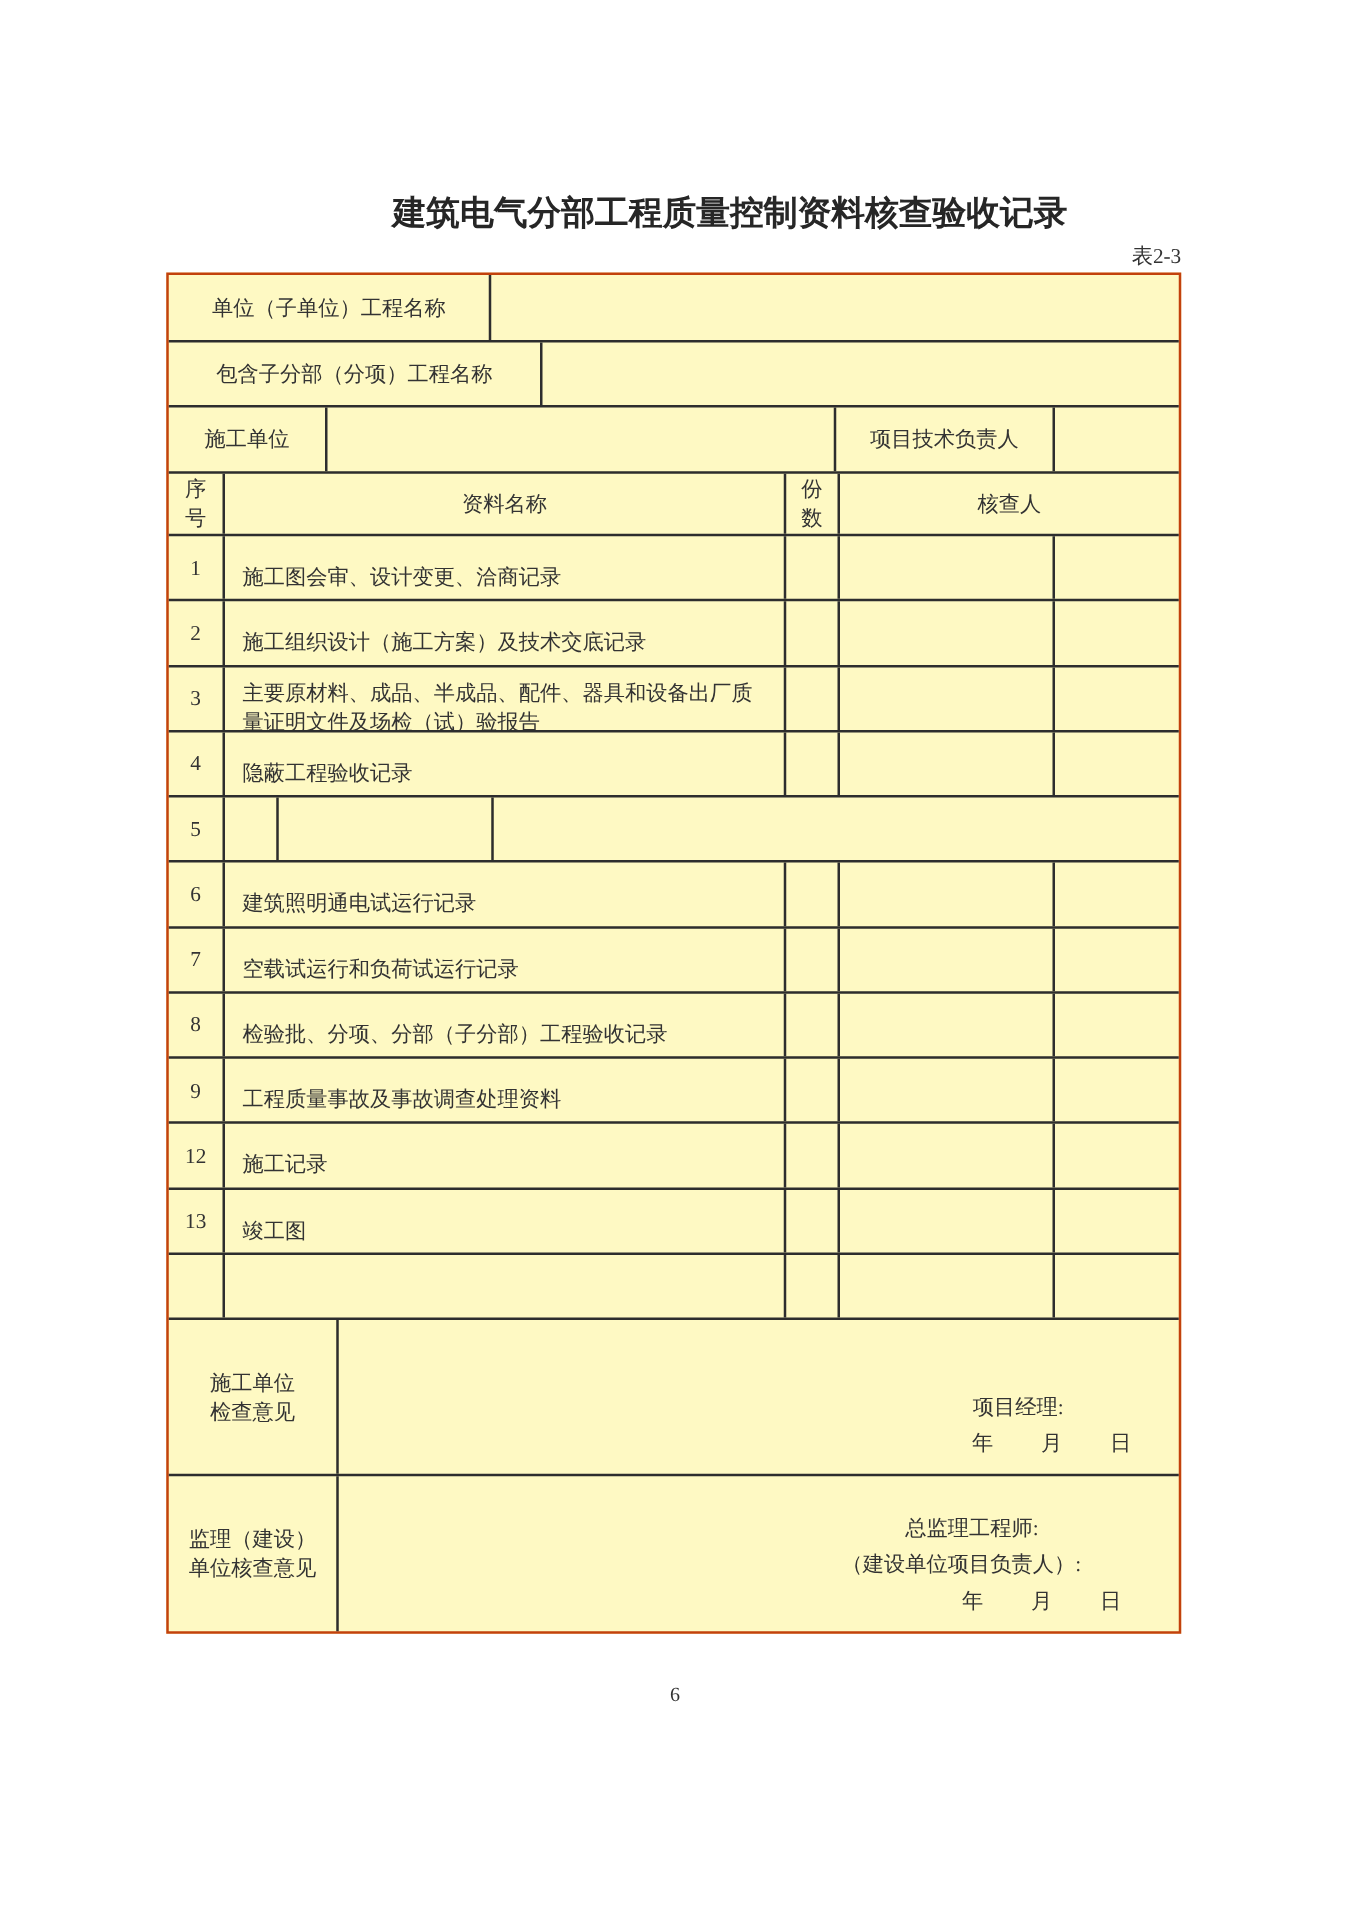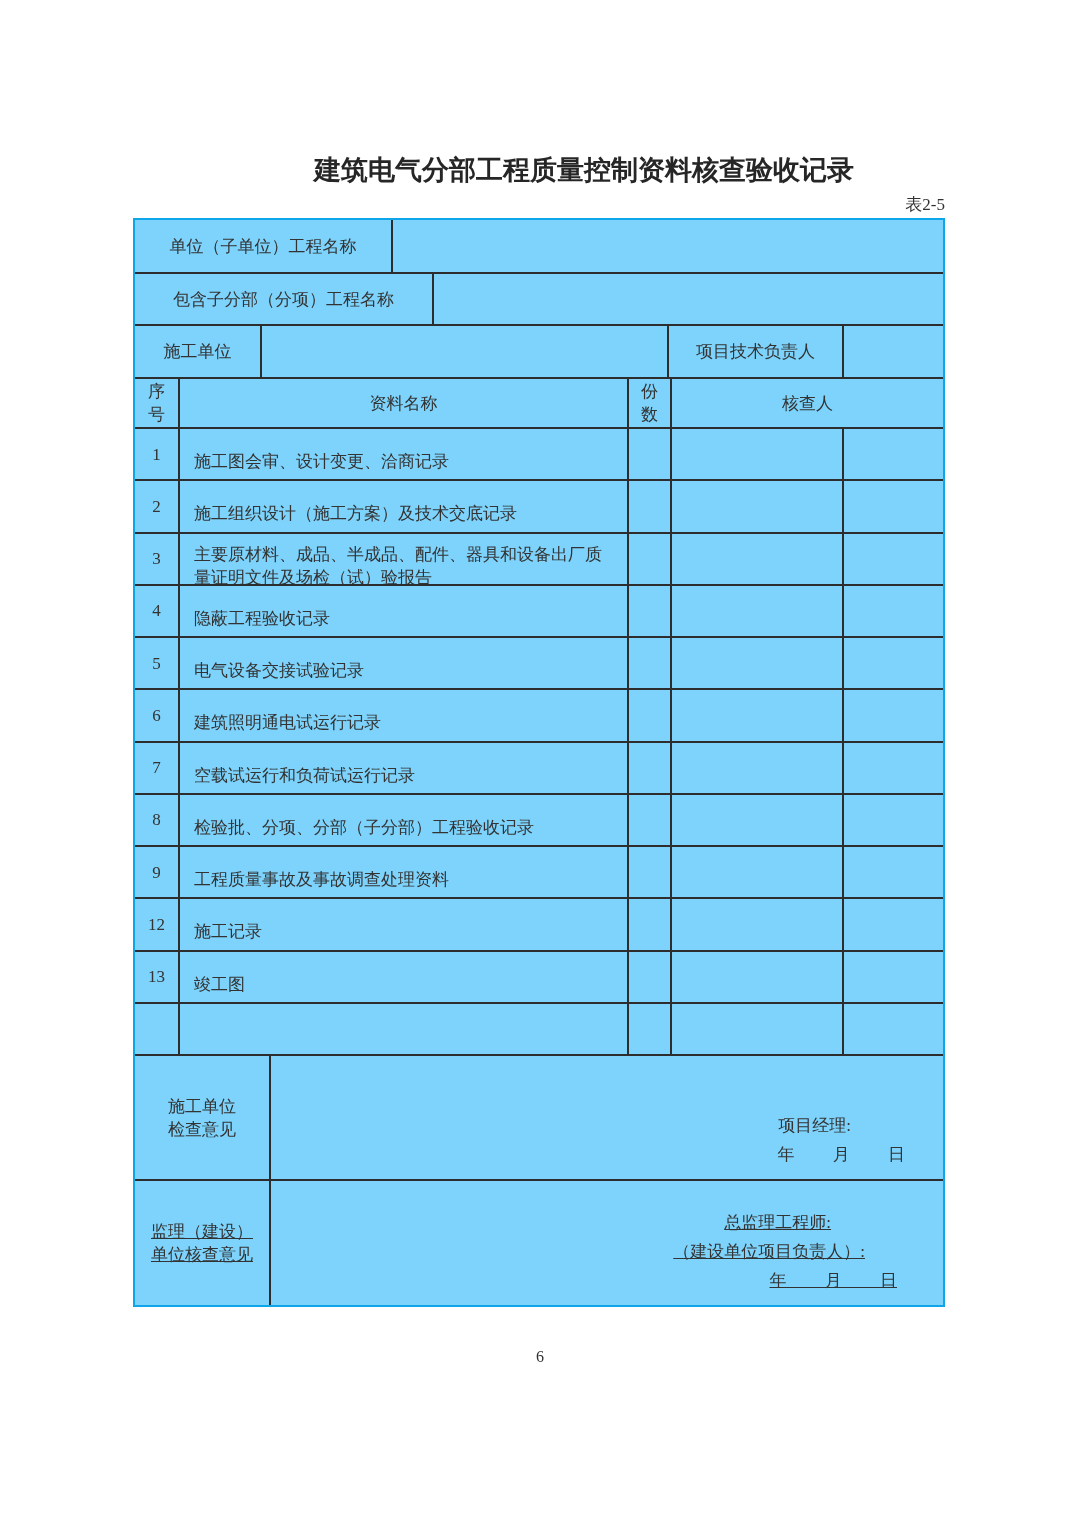--- a/index.html
+++ b/index.html
@@ -9,54 +9,54 @@
     font-family:"Liberation Serif","DejaVu Serif",serif; color:#333333;
     overflow:hidden;
   }
   .title {
     position:absolute; top:152px; left:0; width:100%;
     text-align:center; font-size:27px; font-weight:bold; color:#262626;margin-left:44px;
   }
   .tbl-label { position:absolute; top:193px; right:135px; font-size:17px; color:#333; }
   .form {
     position:absolute; top:218px; left:133px; width:812px;
-    border:2px solid #0ea5e9; background:#7dd3fc;
+    border:2px solid #c2410c; background:#fef9c3;
   }
   .row { display:flex; border-top:2px solid #2d2d2d; }
   .row:first-child { border-top:none; }
   .cell {
     border-left:2px solid #2d2d2d; display:flex; align-items:center;
     font-size:17px; line-height:23px; overflow:hidden;
   }
   .cell:first-child { border-left:none; }
   .center { justify-content:center; text-align:center; }
   .grow { flex:1; }
   .pre { white-space:pre-line; }
   .h52 { height:52px; } .h53 { height:53px; } .h50 { height:50px; }
-  .hitem { height:52.25px; } .h125 { height:125px; } .h126 { height:126px;text-decoration:underline; }
+  .hitem { height:52.25px; } .h125 { height:125px; } .h126 { height:126px; }
   .w256 { width:256px; } .w304 { width:297px; }
   .w125 { width:125px; } .w407 { width:407px; } .w175 { width:175px; }
   .w43 { width:43px; } .w449 { width:449px; } .w172 { width:172px; } .w134 { width:134px; }
   .name-cell { padding:17px 10px 2px 14px; }
   .sig-cell {
     flex:1; display:flex; flex-direction:column; justify-content:flex-end;
     align-items:flex-end; padding-bottom:10px; font-size:17px; line-height:29px;
   }
   .date { word-spacing:34px; }
   .off38 { margin-right:38px; } .off50 { margin-right:46px; }
   .off92 { margin-right:92px;margin-left:13px; } .off112 { margin-right:112px; } .off78 { margin-right:78px; }
   .page-num { position:absolute; top:1348px; left:0; width:100%; text-align:center; font-size:16px; }
 </style>
 </head>
 <body>
 
 <div class="sheet">
 
   <div class="title">建筑电气分部工程质量控制资料核查验收记录</div>
-  <div class="tbl-label">表2-5</div>
+  <div class="tbl-label">表2-3</div>
 
   <div class="form">
 
     <div class="row h52">
       <div class="cell center w256">单位（子单位）工程名称</div>
       <div class="cell grow"></div>
     </div>
 
     <div class="row h52">
       <div class="cell center w304">包含子分部（分项）工程名称</div>
@@ -102,21 +102,20 @@
     </div>
     <div class="row hitem">
       <div class="cell center w43">4</div>
       <div class="cell name-cell w449">隐蔽工程验收记录</div>
       <div class="cell w43"></div>
       <div class="cell w172"></div>
       <div class="cell grow"></div>
     </div>
     <div class="row hitem">
       <div class="cell center w43">5</div>
-      <div class="cell name-cell w449">电气设备交接试验记录</div>
       <div class="cell w43"></div>
       <div class="cell w172"></div>
       <div class="cell grow"></div>
     </div>
     <div class="row hitem">
       <div class="cell center w43">6</div>
       <div class="cell name-cell w449">建筑照明通电试运行记录</div>
       <div class="cell w43"></div>
       <div class="cell w172"></div>
       <div class="cell grow"></div>

